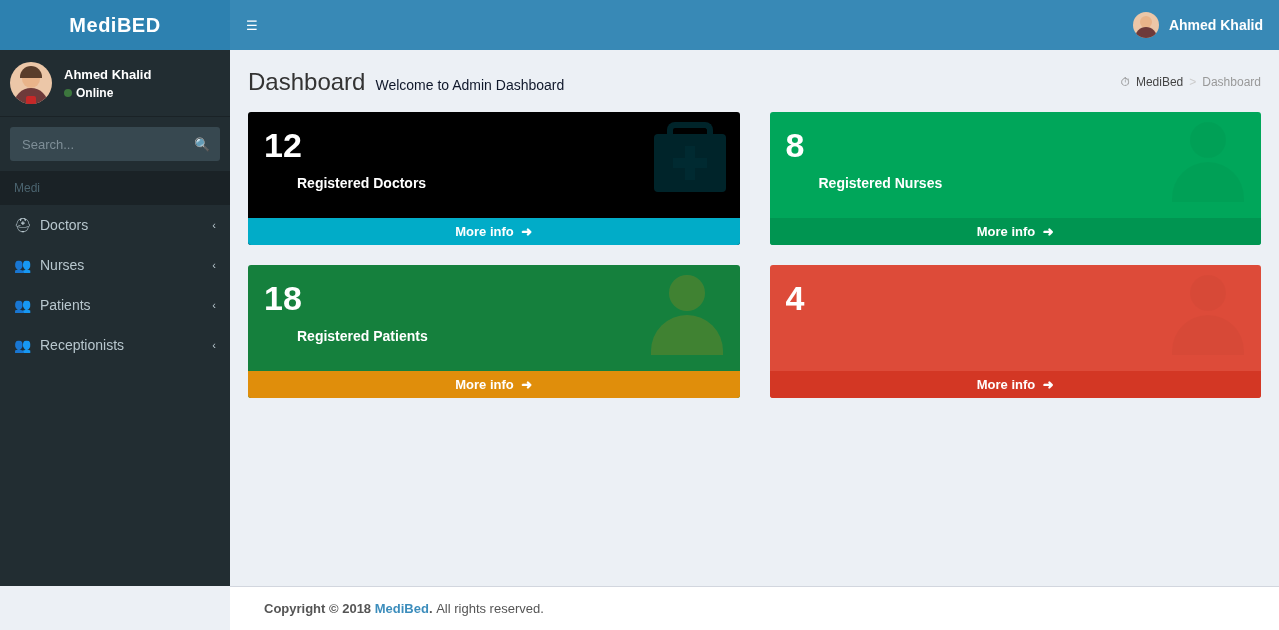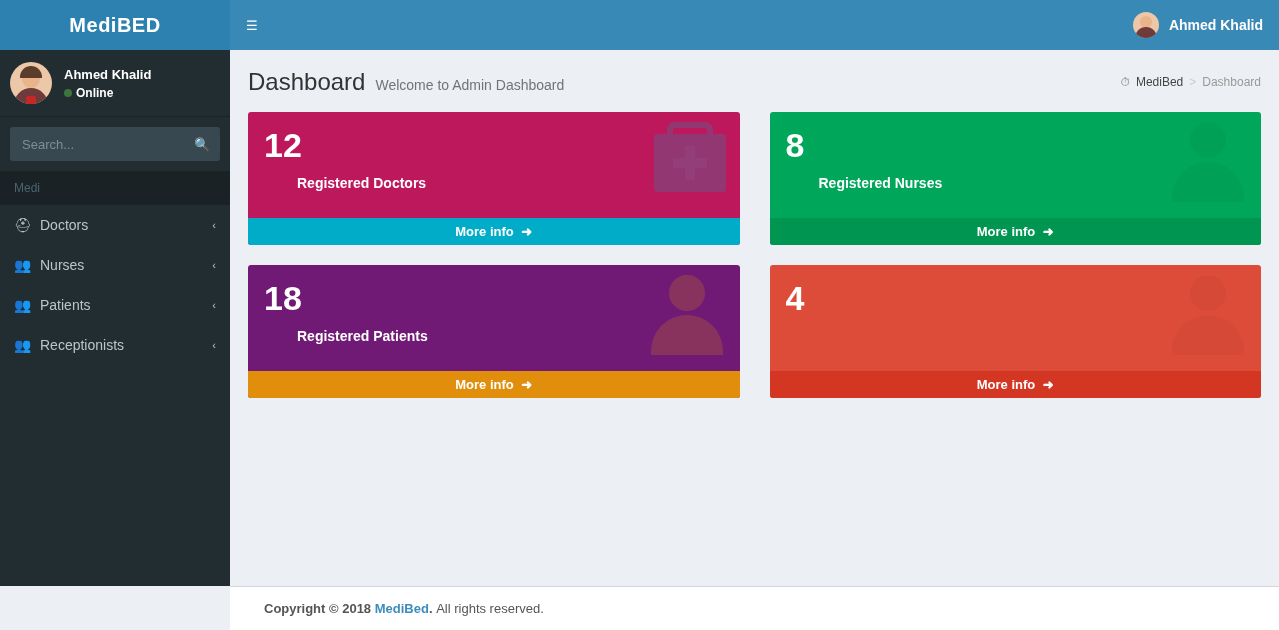--- a/index.html
+++ b/index.html
@@ -38,41 +38,41 @@
 .top-user { display:flex; align-items:center; gap:10px; cursor:pointer; }
 .top-user .mini { width:26px; height:26px; border-radius:50%; background:#ecc7a8; position:relative; overflow:hidden; }
 .top-user .mini::before { content:""; position:absolute; left:50%; top:4px; transform:translateX(-50%); width:12px; height:12px; border-radius:50%; background:#e9b48a; }
 .top-user .mini::after { content:""; position:absolute; left:50%; bottom:-5px; transform:translateX(-50%); width:22px; height:16px; border-radius:12px 12px 0 0; background:#6e3a3a; }
 .top-user .name { font-size:14px; font-weight:600; }
 
 
 .content-header { padding:18px 18px 10px; display:flex; justify-content:space-between; align-items:center; }
 .ch-left { display:flex; align-items:baseline; gap:10px; }
 .ch-left h1 { font-size:24px; font-weight:400; color:#333; }
-.ch-left .sub { color:#737373; font-size:14px; }
+.ch-left .sub { color:#0f172a; font-size:14px; }
 .breadcrumb { font-size:12px; color:#7b7b7b; display:flex; align-items:center; gap:6px; }
 .breadcrumb a { color:#444; text-decoration:none; }
 .breadcrumb .sep { color:#ccc; }
 .breadcrumb .active { color:#999; }
 
 .content { padding:6px 18px 20px; flex:1; }
 .row { display:flex; gap:30px; margin-bottom:20px; }
 .box { flex:1; border-radius:3px; color:#fff; position:relative; overflow:hidden; }
 .box-inner { padding:14px 16px 26px; position:relative; min-height:106px; }
 .box h3 { font-size:34px; font-weight:800; }
 .box p { font-size:14px; font-weight:600; margin-top:10px;padding-left:33px; }
 .box-ico { position:absolute; right:14px; top:10px; opacity:0.22; }
 .box-footer { padding:6px 4px; text-align:center; font-size:13px; font-weight:600; cursor:pointer; background:rgba(0,0,0,0.1); }
 .box-footer .arr { margin-left:4px; display:inline-block; }
 
-.aqua { background:#be185d; }
+.aqua { background:#000000; }
 .aqua .box-footer { background:#01acc8; }
 .green { background:#00a65a; }
 .green .box-footer { background:#009551; }
-.orange { background:#701a75; }
+.orange { background:#15803d; }
 .orange .box-footer { background:#e08e0b; }
 .red { background:#dd4b39; }
 .red .box-footer { background:#d33724; }
 
 
 .silh { width:78px; height:78px; }
 .silh .head { display:block; width:36px; height:36px; border-radius:50%; background:currentColor; margin:0 auto; }
 .silh .body { display:block; width:72px; height:40px; border-radius:38px 38px 0 0; background:currentColor; margin:4px auto 0; }
 .green .silh { color:#008d4c; }
 .orange .silh { color:#da8c10; }

